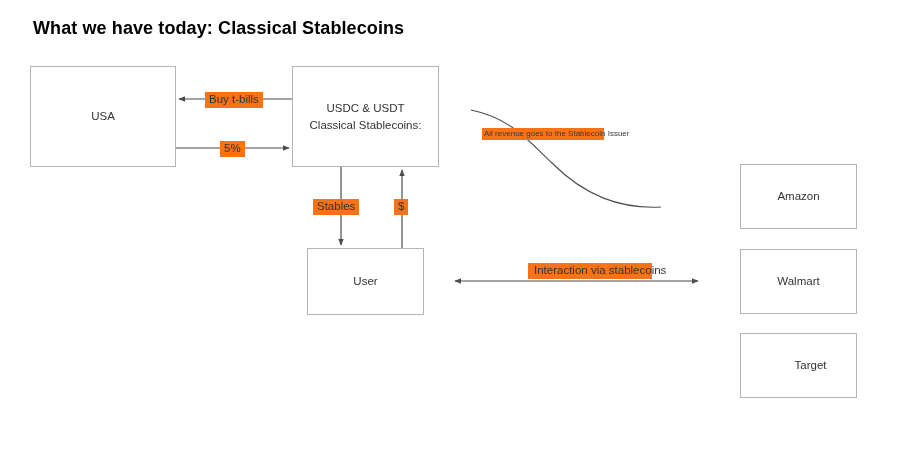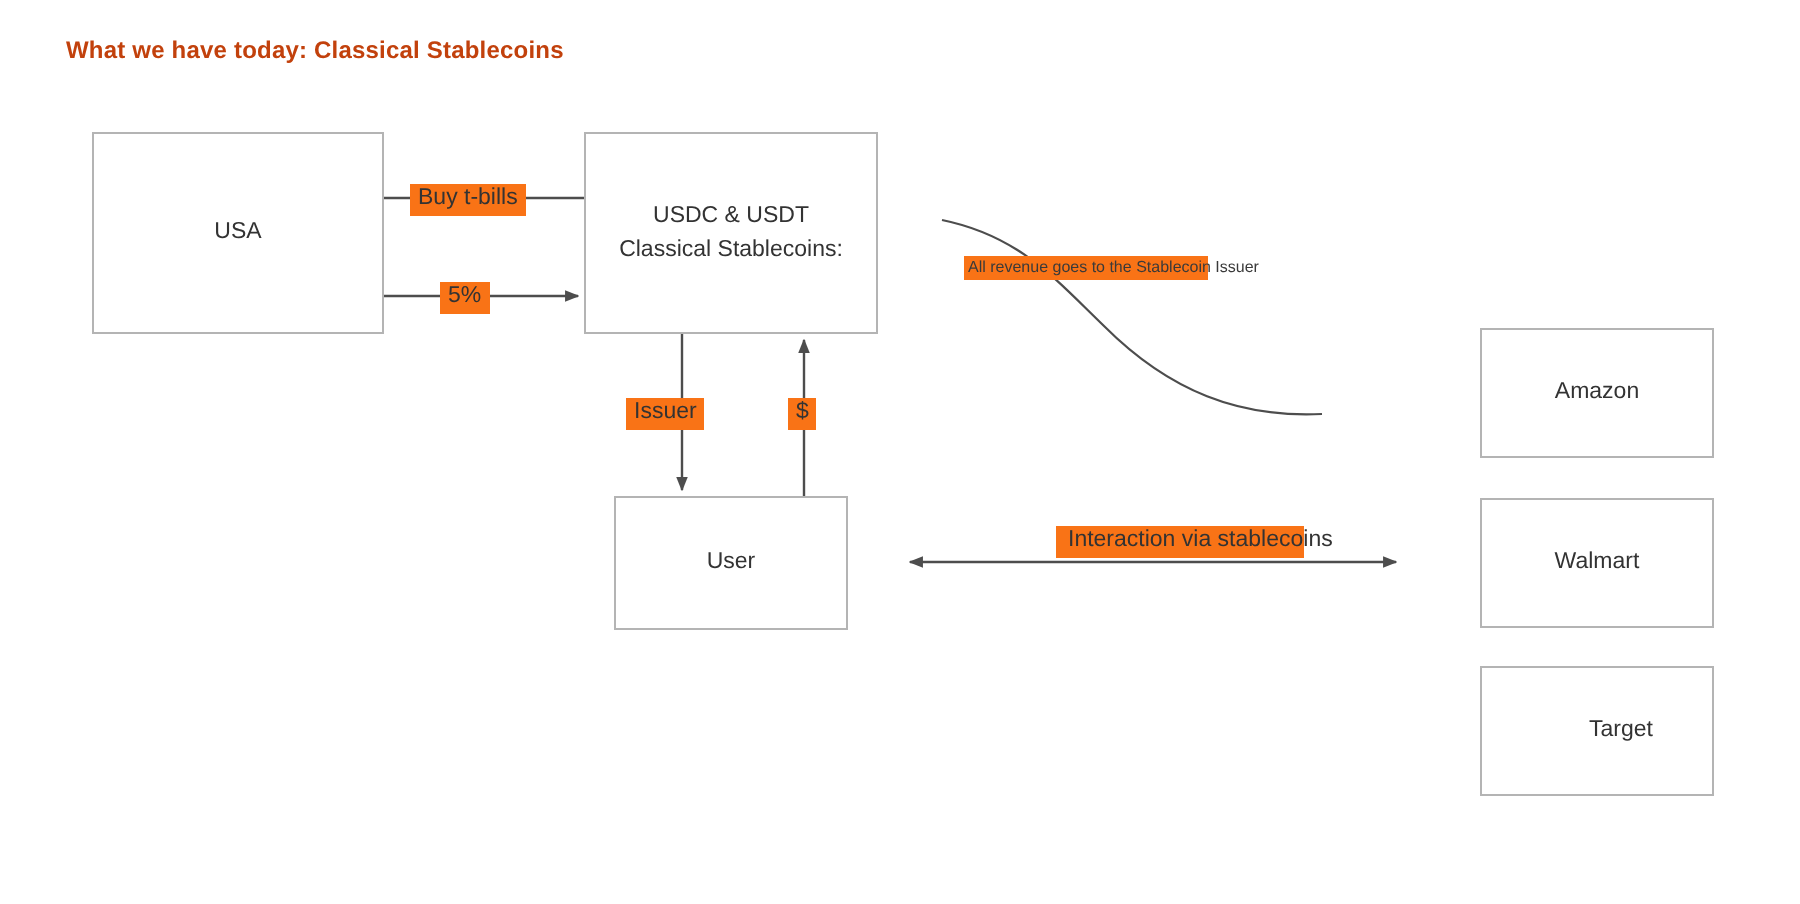--- a/index.html
+++ b/index.html
@@ -15,41 +15,41 @@
     position: relative;
     width: 900px;
     height: 452px;
     background: #ffffff;
     overflow: hidden;
   }
   #title {
     position: absolute;
     left: 33px;
     top: 18px;
-    font-size: 12px;
+    font-size: 18px;
     font-weight: bold;
-    color: #c2410c;
+    color: #000000;
     letter-spacing: 0.1px;
     white-space: nowrap;
   }
   .node {
     position: absolute;
     box-sizing: border-box;
     border: 1px solid #b4b4b4;
     background: #ffffff;
     display: flex;
     align-items: center;
     justify-content: center;
     text-align: center;
     font-size: 11.5px;
     color: #333333;
     line-height: 1.45;
   }
   .node .node-label { display: block; }
-  #node-usa      { left: 30px;  top: 66px;  width: 146px; height: 101px; margin-left: 16px; }
+  #node-usa      { left: 30px;  top: 66px;  width: 146px; height: 101px; }
   #node-stable   { left: 292px; top: 66px;  width: 147px; height: 101px; }
   #node-user     { left: 307px; top: 248px; width: 117px; height: 67px;  }
   #node-amazon   { left: 740px; top: 164px; width: 117px; height: 65px;  }
   #node-walmart  { left: 740px; top: 249px; width: 117px; height: 65px;  }
   #node-target   { left: 740px; top: 333px; width: 117px; height: 65px; padding-left: 24px;  }
 
   #edges {
     position: absolute;
     left: 0;
     top: 0;
@@ -136,21 +136,21 @@
   </div>
 
   <div class="node" id="node-target">
     <span class="node-label">Target</span>
   </div>
 
   <div class="edge-label" id="label-buy-tbills">Buy t-bills</div>
 
   <div class="edge-label" id="label-five-percent">5%</div>
 
-  <div class="edge-label" id="label-stables">Issuer</div>
+  <div class="edge-label" id="label-stables">Stables</div>
 
   <div class="edge-label" id="label-dollar">$</div>
 
   <div class="edge-label" id="label-interaction">
     <span class="node-label">Interaction</span>
     <span class="node-label">via stablecoins</span>
   </div>
 
   <div class="edge-label" id="label-revenue-note">
     <span class="node-label">All revenue goes to the</span>

